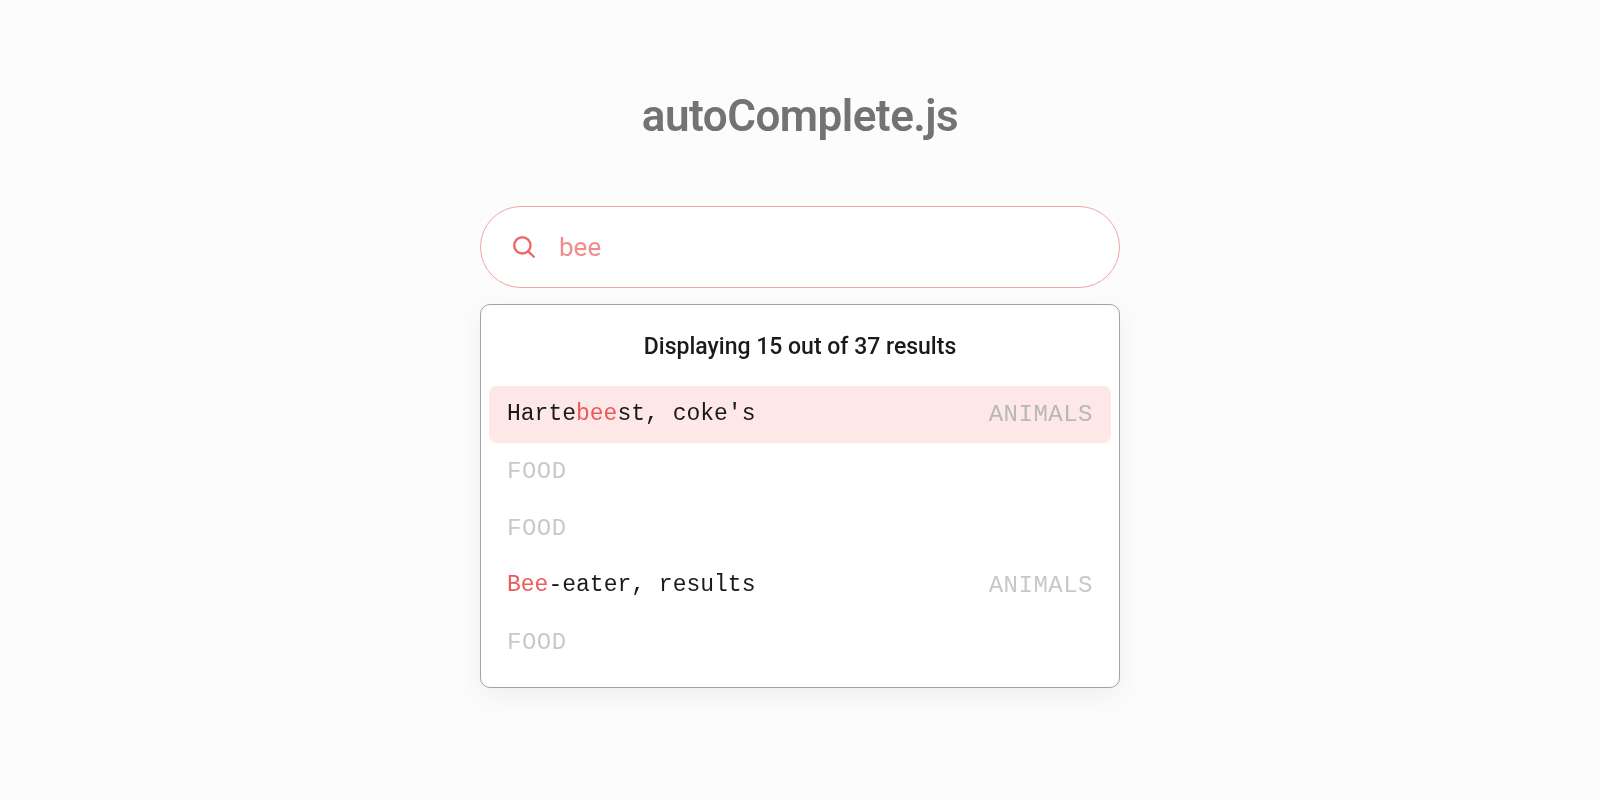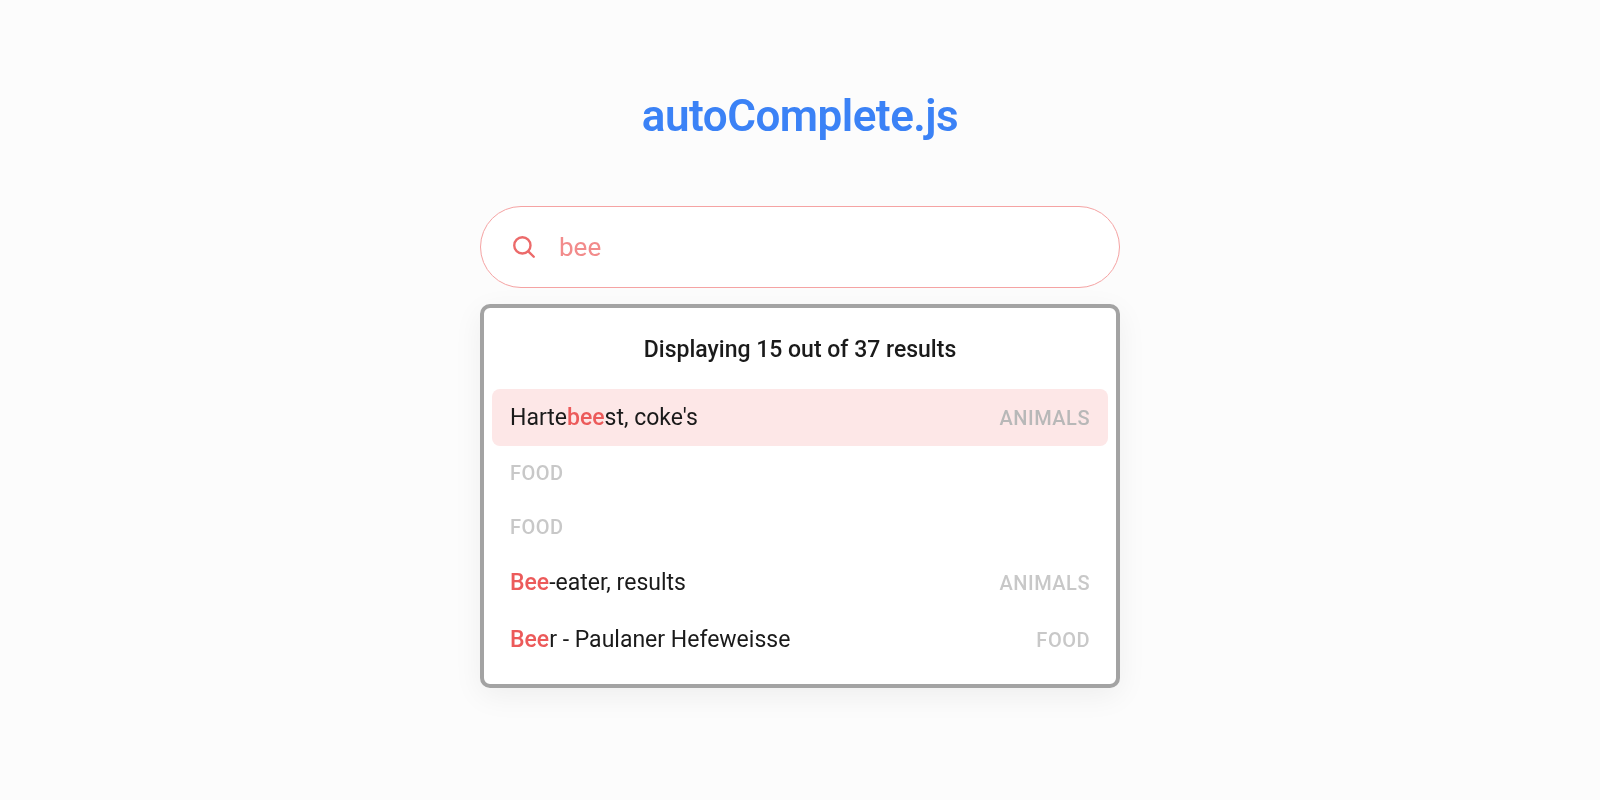--- a/index.html
+++ b/index.html
@@ -13,21 +13,21 @@
       width: 1600px;
       height: 800px;
       display: flex;
       flex-direction: column;
       align-items: center;
       padding-top: 90px;
     }
     .title {
       font-size: 44px;
       font-weight: 600;
-      color: #3b82f6;
+      color: #737373;
       margin-bottom: 40px;
       letter-spacing: -0.5px;
     }
     .search-container {
       width: 640px;
       position: relative;
       margin-top: 24px;
     }
     .search-box {
       width: 100%;
@@ -58,52 +58,53 @@
     .search-input::placeholder {
       color: #f5c0c0;
     }
     .dropdown {
       width: 640px;
       background: #fff;
       border-radius: 10px;
       box-shadow: 0 8px 30px rgba(0,0,0,0.06);
       margin-top: 16px;
       padding: 28px 8px 16px 8px;
-      border: 4px solid #a3a3a3;
+      border: 1px solid #a3a3a3;
     }
     .results-count {
       text-align: center;
       font-size: 23px;
       color: #1a1a1a;
       font-weight: 500;
       margin-bottom: 26px;
       padding: 0 12px;
     }
     .result-item {
       display: flex;
       justify-content: space-between;
-      align-items: center;
+      align-items: flex-start;
       padding: 15px 18px;
       border-radius: 8px;
       cursor: pointer;
+      font-family: Liberation Mono, monospace;
     }
     .result-item.highlighted {
       background: #fde7e7;
     }
     .result-text {
       font-size: 23px;
       color: #1a1a1a;
       font-weight: 400;
     }
     .result-text .match {
       color: #ec5a5a;
       font-weight: 500;
     }
     .result-category {
-      font-size: 20px;
+      font-size: 24px;
       color: #c8c8c8;
       font-weight: 500;
       letter-spacing: 0.5px;
     }
     .result-item.highlighted .result-category {
       color: #b8b8b8;
     }
   </style>
 </head>
 <body>
@@ -132,18 +133,17 @@
           <span class="result-category">FOOD</span>
         </div>
         <div class="result-item">
           <span class="result-category">FOOD</span>
         </div>
         <div class="result-item">
           <span class="result-text"><span></span><span class="match">Bee</span><span>-eater, results</span></span>
           <span class="result-category">ANIMALS</span>
         </div>
         <div class="result-item">
-          <span class="result-text"><span></span><span class="match">Bee</span><span>r - Paulaner Hefeweisse</span></span>
           <span class="result-category">FOOD</span>
         </div>
       </div>
   </div>
 </div>
 
 </body></html>

